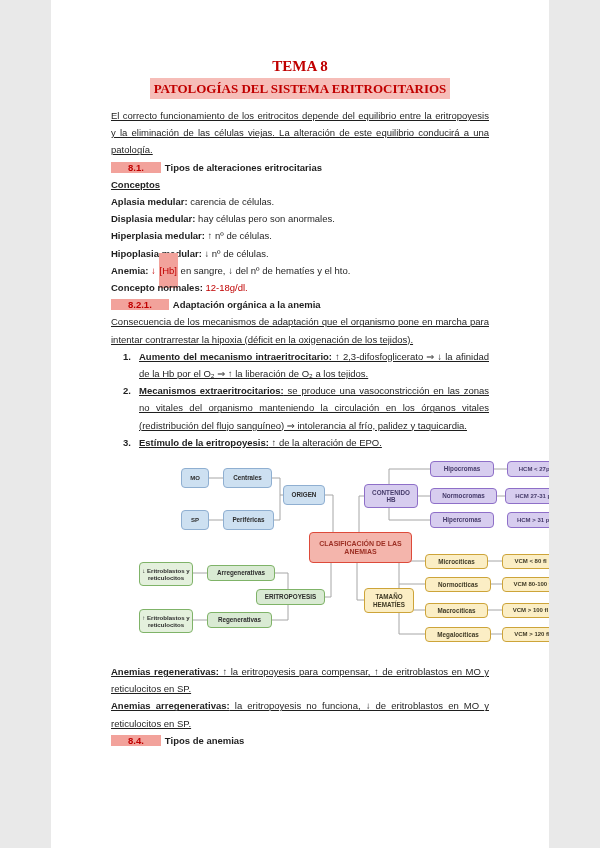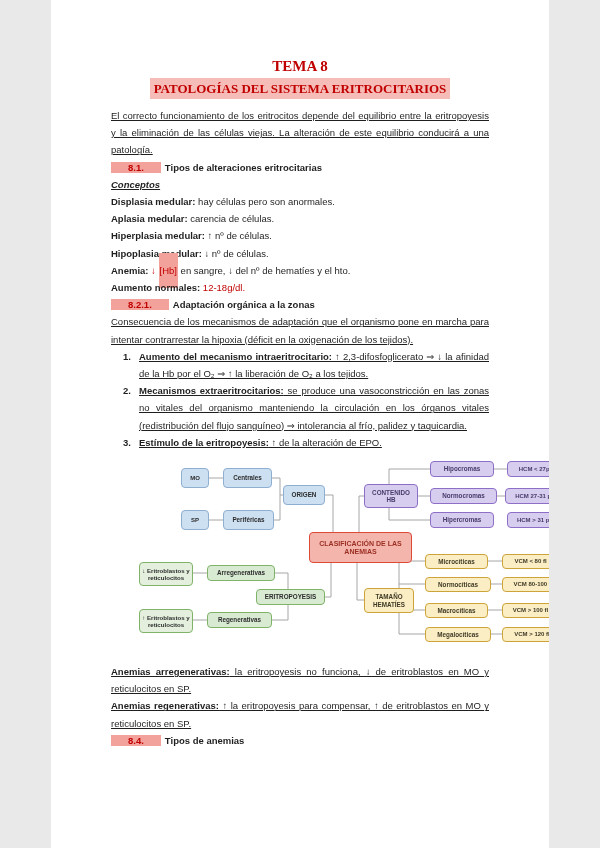--- a/index.html
+++ b/index.html
@@ -19,21 +19,21 @@
   }
   .subtitle-row{text-align:center;margin:4px 0 8px 0;line-height:18px;}
   .subtitle{
     font-family:"Liberation Serif","DejaVu Serif",serif;
     font-size:13px;font-weight:bold;color:var(--accentRed,#c00000);
     background:var(--subtitleHl,#f6bdb8);padding:3px 4px;
   }
   p.ln{margin:0;}
   .just{text-align:justify;text-decoration:underline;}
   b{font-weight:bold;}
-  .u{text-decoration:underline;font-weight:bold;font-style:italic;}
+  .u{text-decoration:underline;font-weight:bold;}
   .red{color:var(--accentRed,#c00000);}
   .hb{background:var(--hbHl,#f2a29b);padding:12px 1px;}
   .sec{
     background:var(--secHl,#f2a29b);color:var(--accentRed,#c00000);
     font-weight:bold;padding:0 17px;margin-right:4px;
   }
   .li{margin:0;padding-left:28px;position:relative;}
   .li .num{position:absolute;left:12px;top:0;}
   
   .diagram{position:relative;width:480px;height:202px;margin:4px 0 6px 0;}
@@ -60,30 +60,30 @@
 
   <h1 class="title">TEMA 8</h1>
   <div class="subtitle-row"><span class="subtitle">PATOLOGÍAS DEL SISTEMA ERITROCITARIOS</span></div>
 
   <p class="ln just">El correcto funcionamiento de los eritrocitos depende del equilibrio entre la eritropoyesis y la eliminación de las células viejas. La alteración de este equilibrio conducirá a una patología.</p>
 
   <p class="ln"><span class="sec">8.1.</span><b>Tipos de alteraciones eritrocitarias</b></p>
 
   <p class="ln"><span class="u">Conceptos</span></p>
 
+  <p class="ln"><b>Aplasia medular:</b><span> carencia de células.</span></p>
   <p class="ln"><b>Displasia medular:</b><span> hay células pero son anormales.</span></p>
-  <p class="ln"><b>Aplasia medular:</b><span> carencia de células.</span></p>
   <p class="ln"><b>Hiperplasia medular:</b><span> ↑ nº de células.</span></p>
   <p class="ln"><b>Hipoplasia medular:</b><span> ↓ nº de células.</span></p>
 
 
   <p class="ln"><b>Anemia:</b><span class="red"> ↓ </span><span class="red hb">[Hb]</span><span> en sangre, ↓ del nº de hematíes y el hto.</span></p>
-  <p class="ln"><b>Aumento normales: </b><span class="red">12-18g/dl.</span></p>
+  <p class="ln"><b>Concepto normales: </b><span class="red">12-18g/dl.</span></p>
 
-  <p class="ln"><span class="sec">8.2.1.</span><b>Adaptación orgánica a la zonas</b></p>
+  <p class="ln"><span class="sec">8.2.1.</span><b>Adaptación orgánica a la anemia</b></p>
 
   <p class="ln just">Consecuencia de los mecanismos de adaptación que el organismo pone en marcha para intentar contrarrestar la hipoxia (déficit en la oxigenación de los tejidos).</p>
 
   <p class="li just"><b class="num">1.</b><b>Aumento del mecanismo intraeritrocitario:</b><span> ↑ 2,3-difosfoglicerato ⇒ ↓ la afinidad de la Hb por el O₂ ⇒ ↑ la liberación de O₂ a los tejidos.</span></p>
   <p class="li just"><b class="num">2.</b><b>Mecanismos extraeritrocitarios:</b><span> se produce una vasoconstricción en las zonas no vitales del organismo manteniendo la circulación en los órganos vitales (redistribución del flujo sanguíneo) ⇒ intolerancia al frío, palidez y taquicardia.</span></p>
   <p class="li just"><b class="num">3.</b><b>Estímulo de la eritropoyesis:</b><span> ↑ de la alteración de EPO.</span></p>
 
 
   <div class="diagram">
     <svg class="wires" width="480" height="202" viewBox="0 0 480 202">
@@ -141,18 +141,18 @@
     <div class="bx yellow" style="left:314px;top:172px;width:66px;height:15px">Megalocíticas</div>
     <div class="bx yellow small" style="left:391px;top:172px;width:60px;height:15px">VCM &gt; 120 fl</div>
 
     <div class="bx greendesc" style="left:28px;top:107px;width:54px;height:24px">↓ Eritroblastos y reticulocitos</div>
     <div class="bx green" style="left:96px;top:110px;width:68px;height:16px">Arregenerativas</div>
     <div class="bx green" style="left:145px;top:134px;width:69px;height:16px">ERITROPOYESIS</div>
     <div class="bx greendesc" style="left:28px;top:154px;width:54px;height:24px">↑ Eritroblastos y reticulocitos</div>
     <div class="bx green" style="left:96px;top:157px;width:65px;height:16px">Regenerativas</div>
   </div>
 
+  <p class="ln just"><b>Anemias regenerativas:</b><span> ↑ la eritropoyesis para compensar, ↑ de eritroblastos en MO y reticulocitos en SP.</span></p>
   <p class="ln just"><b>Anemias arregenerativas:</b><span> la eritropoyesis no funciona, ↓ de eritroblastos en MO y reticulocitos en SP.</span></p>
-  <p class="ln just"><b>Anemias regenerativas:</b><span> ↑ la eritropoyesis para compensar, ↑ de eritroblastos en MO y reticulocitos en SP.</span></p>
 
   <p class="ln"><span class="sec">8.4.</span><b>Tipos de anemias</b></p>
 
 </div>
 
 </body></html>

